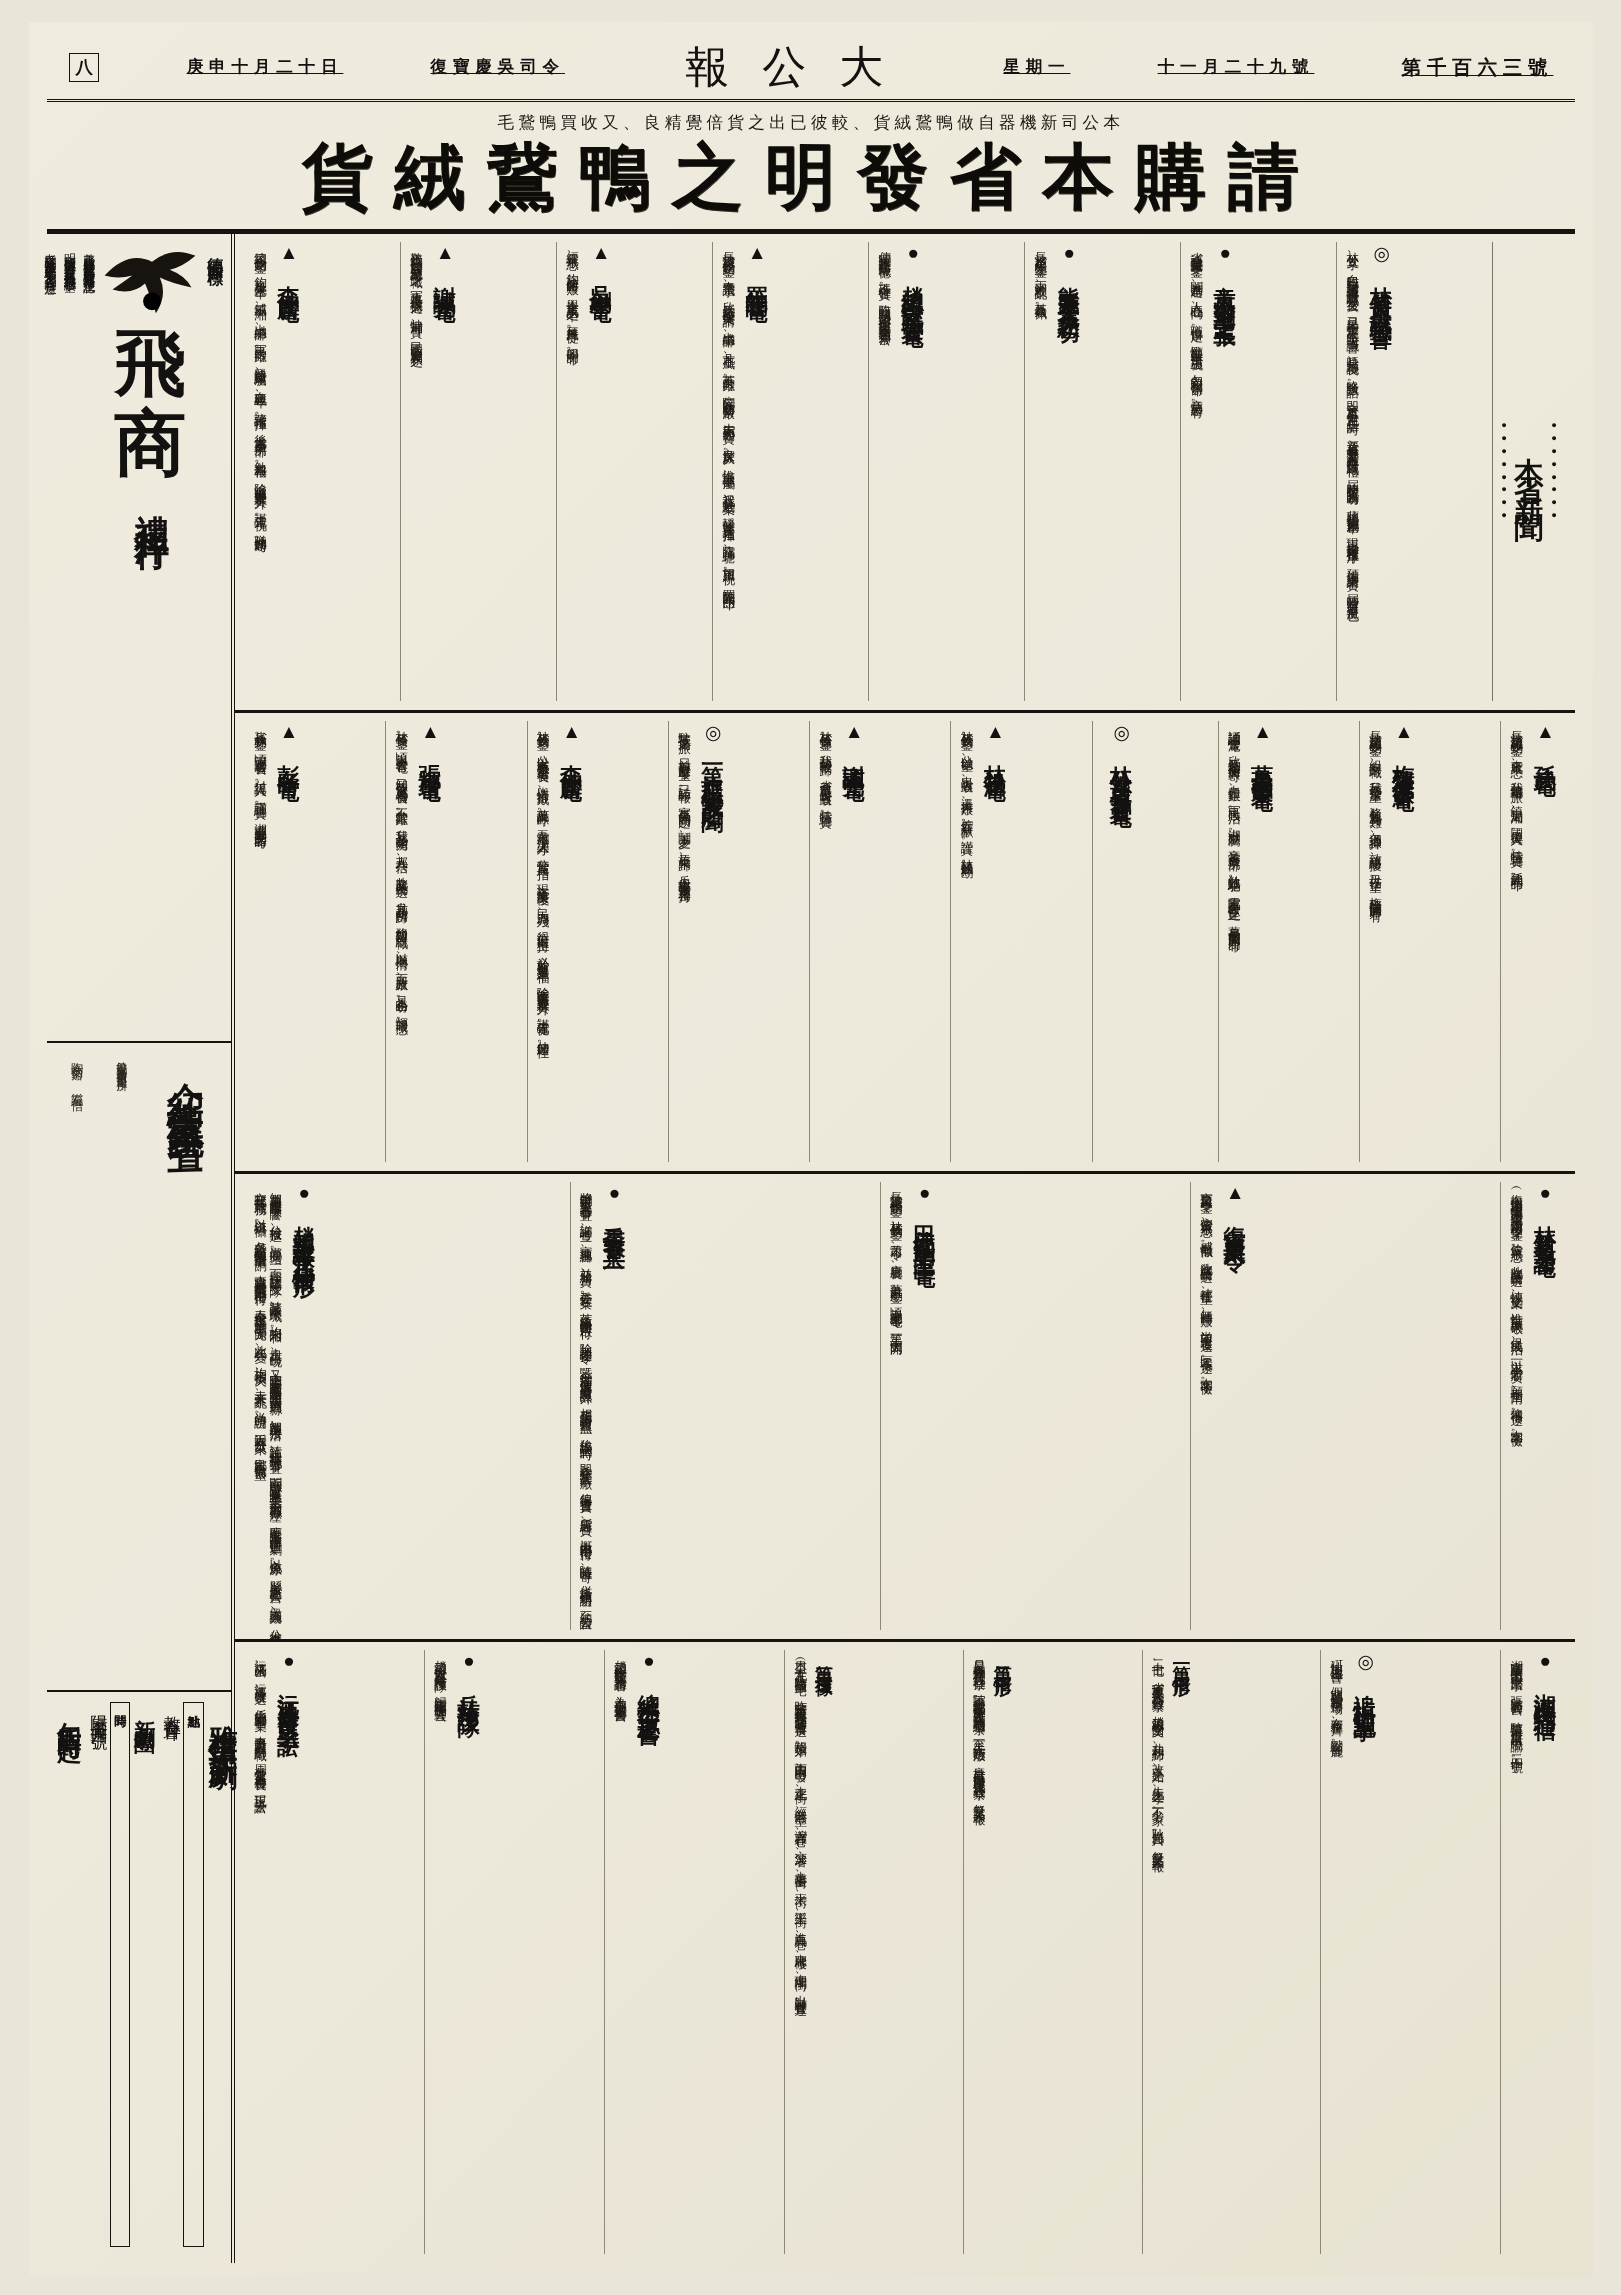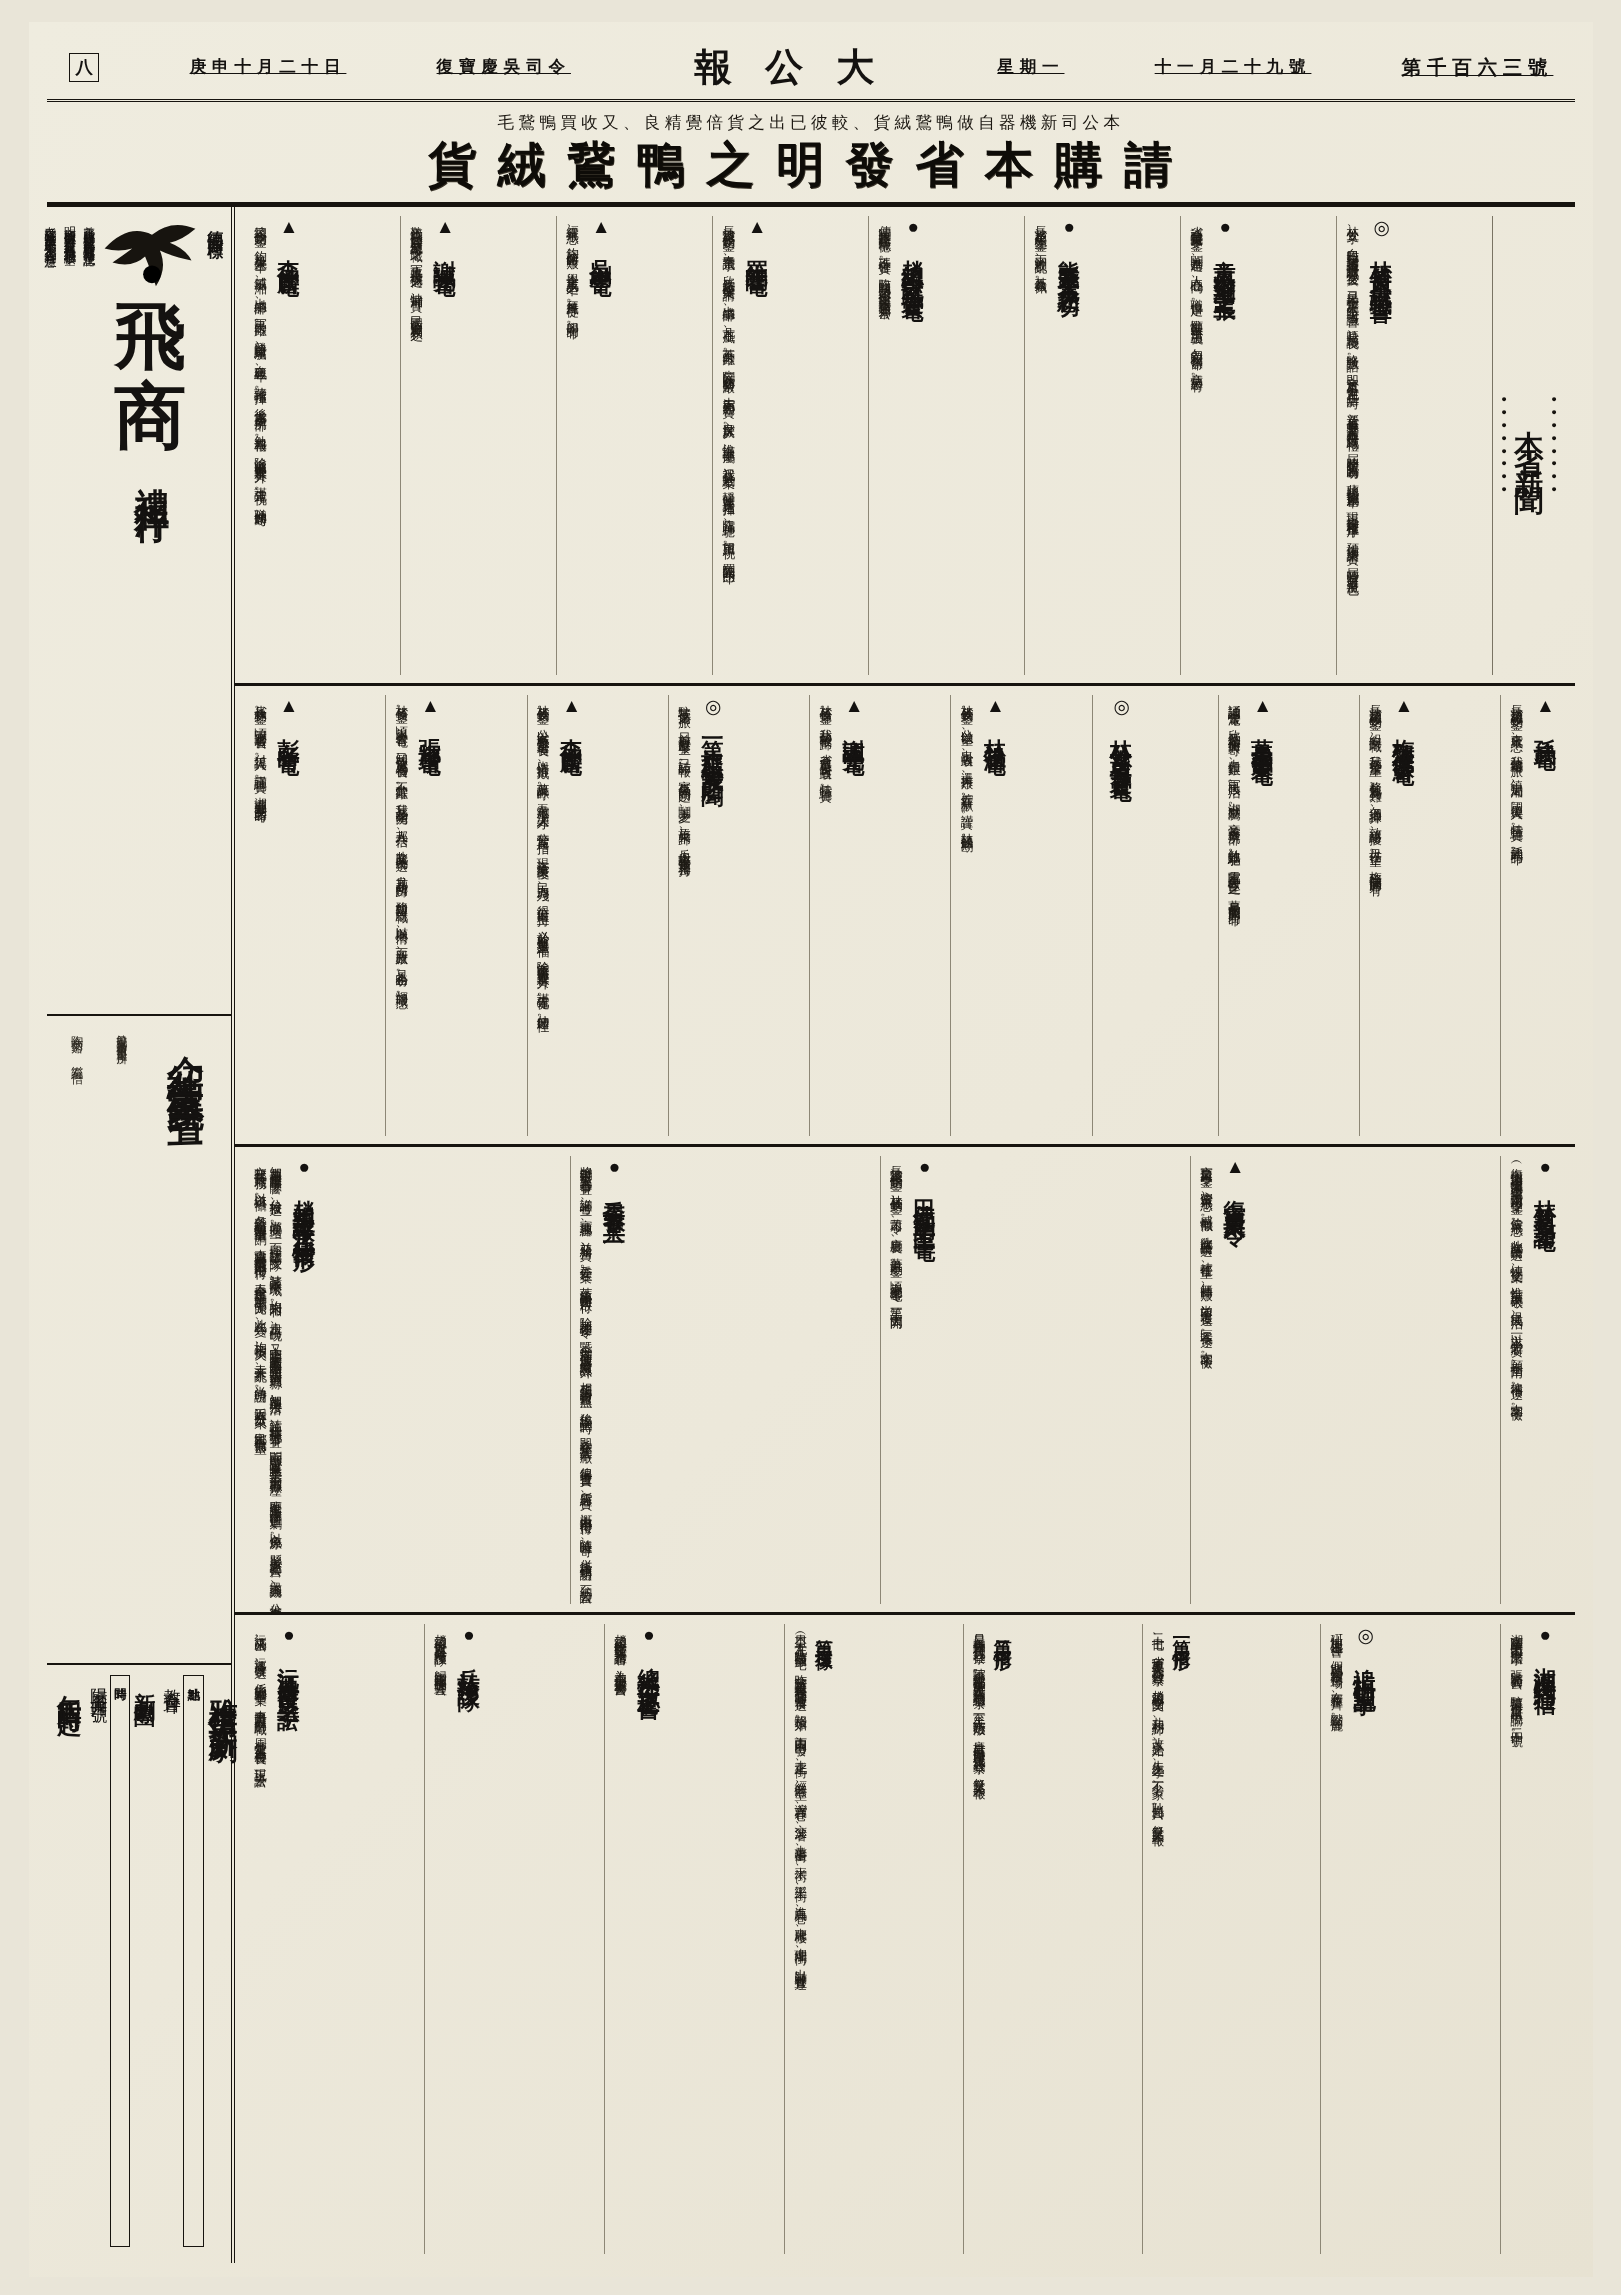--- a/index.html
+++ b/index.html
@@ -18,34 +18,34 @@
   }
   
   .masthead{
     display:flex;flex-direction:row-reverse;align-items:center;
     justify-content:space-between;
     height:63px;padding:0 21.6px;
     border-bottom:3.6px double #17140f;
   }
   .masthead .seg{font-size:19.5px;letter-spacing:5.8px;font-weight:bold;text-decoration:underline;}
   .masthead .seg.small{font-size:16.6px;}
-  .masthead .paper-title{font-size:38px;font-weight:bold;letter-spacing:33px;padding-left:33px;}
+  .masthead .paper-title{font-size:44px;font-weight:normal;letter-spacing:33px;padding-left:33px;}
   .masthead .page-no{
     font-size:17.3px;border:1.4px solid #17140f;padding:1.4px 5.8px;font-weight:bold;
   }
   .rtl{direction:rtl;unicode-bidi:bidi-override;}
   
   .banner{
     border-bottom:5px solid #17140f;
     padding:7.2px 29px 10px 29px;
     text-align:center;
   }
   .banner .ad-line{font-size:16.6px;letter-spacing:4.3px;color:#1c1812;margin:2.9px 0;}
   .banner .ad-headline{
-    font-size:48px;font-weight:bold;letter-spacing:21.6px;
+    font-size:71px;font-weight:bold;letter-spacing:21.6px;
     line-height:1.15;color:#0e0c08;
     text-shadow:0.7px 0.7px 0 #3a342a;
     white-space:nowrap;
   }
   
   .main-row{display:flex;flex-direction:row;flex:1;min-height:0;}
   
   .sidebar{
     width:184px;flex:0 0 184px;
     border-right:4.3px double #17140f;

